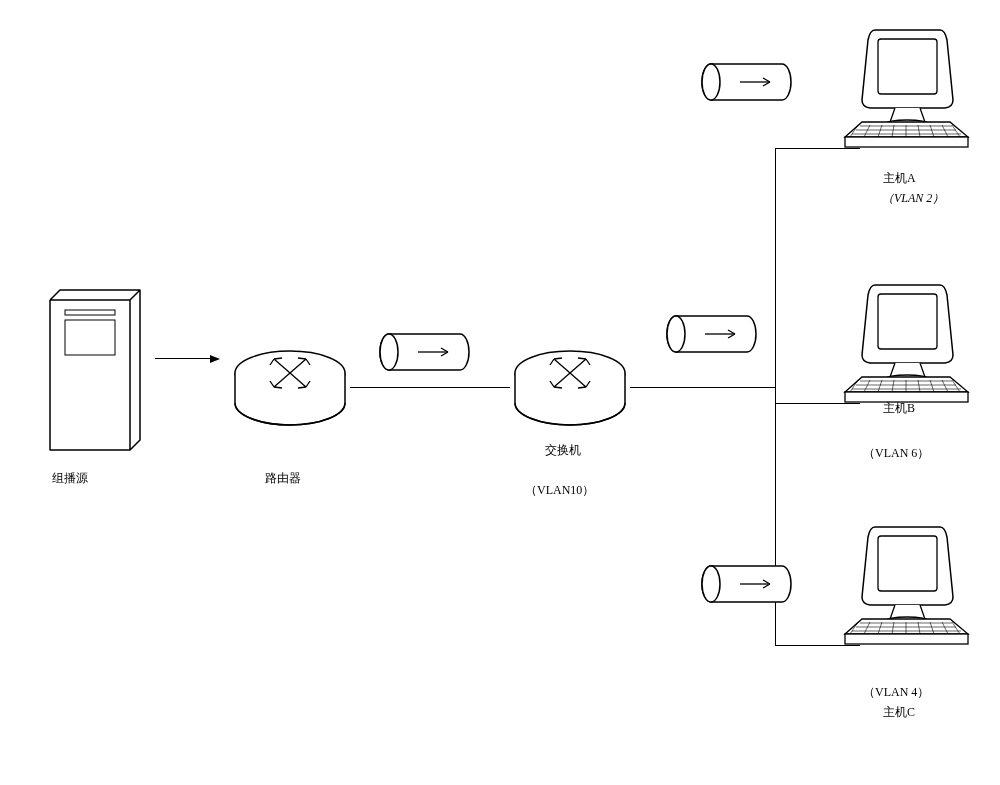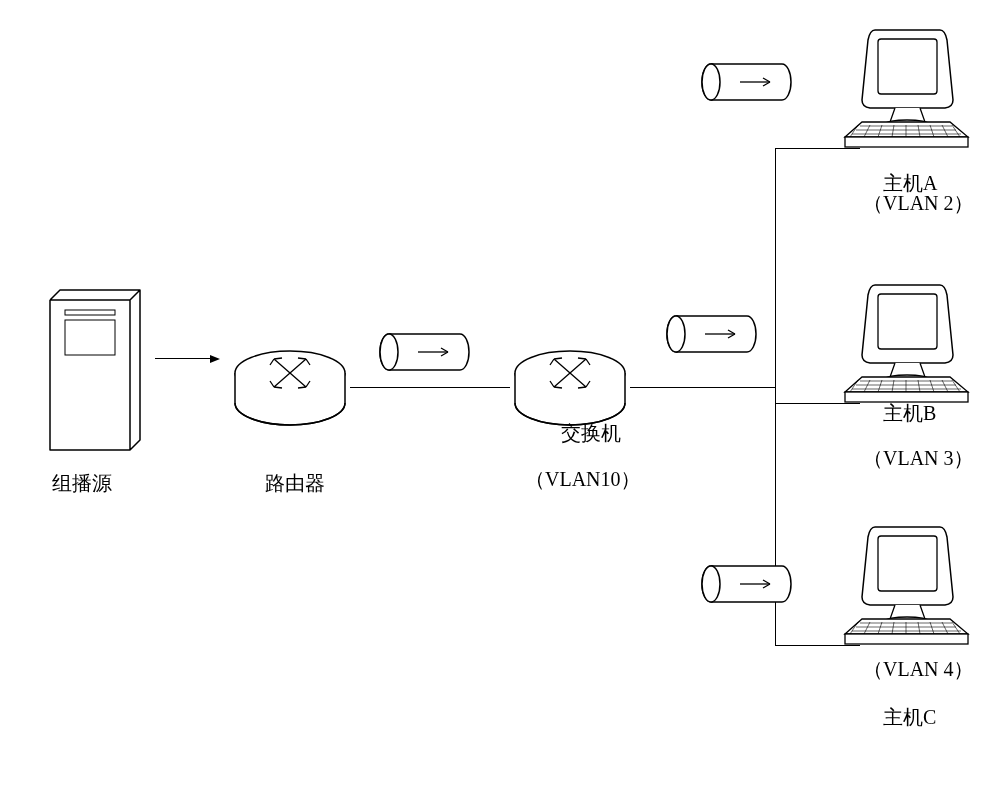--- a/index.html
+++ b/index.html
@@ -9,21 +9,21 @@
     background: #fff;
     font-family: "SimSun", "Songti SC", serif;
     position: relative;
     overflow: hidden;
   }
 
   .diagram { position: absolute; inset: 0; }
 
   .label {
     position: absolute;
-    font-size: 20px;
+    font-size: 12px;
     color: #000;
     text-align: center;
     white-space: nowrap;
   }
 
   
   .server {
     position: absolute;
     left: 40px; top: 280px;
     width: 110px; height: 175px;
@@ -122,22 +122,22 @@
       <path d="M5 25 L5 55 A55 22 0 0 0 115 55 L115 25" fill="#fff" stroke="#000" stroke-width="1.5"></path>
       <path d="M5 55 A55 22 0 0 0 115 55" fill="none" stroke="#000" stroke-width="1.5"></path>
       <g stroke="#000" stroke-width="1.3" fill="none">
         <path d="M60 25 L44 11 M44 11 L40 17 M44 11 L52 10"></path>
         <path d="M60 25 L76 11 M76 11 L68 10 M76 11 L80 17"></path>
         <path d="M60 25 L44 39 M44 39 L40 33 M44 39 L52 40"></path>
         <path d="M60 25 L76 39 M76 39 L68 40 M76 39 L80 33"></path>
       </g>
     </svg>
   </div>
-  <div class="label" style="left:545px; top:420px; width:auto;margin-left:16px;">交换机</div>
-  <div class="label" style="left:525px; top:466px; width:auto;">（VLAN10）</div>
+  <div class="label" style="left:545px; top:442px; width:auto;">交换机</div>
+  <div class="label" style="left:525px; top:482px; width:auto;">（VLAN10）</div>
 
   <div class="conn" style="left:630px; top:387px; width:145px; height:1px;"></div>
 
   <div class="conn" style="left:775px; top:148px; width:1px; height:497px;"></div>
 
   <div class="conn" style="left:775px; top:148px; width:85px; height:1px;"></div>
 
   <div class="conn" style="left:775px; top:403px; width:85px; height:1px;"></div>
 
   <div class="conn" style="left:775px; top:645px; width:85px; height:1px;"></div>
@@ -193,21 +193,21 @@
         <line x1="90" y1="100" x2="94" y2="112"></line>
           <line x1="102" y1="100" x2="108" y2="112"></line>
         <line x1="112" y1="100" x2="120" y2="112"></line>
         <line x1="20" y1="101" x2="112" y2="101"></line>
           <line x1="16" y1="105" x2="116" y2="105"></line>
         <line x1="12" y1="109" x2="121" y2="109"></line>
       </g>
     </svg>
   </div>
   <div class="label" style="left:883px; top:170px;">主机A</div>
-  <div class="label" style="left:863px; top:190px;">（VLAN 2）</div>
+  <div class="label" style="left:882px; top:190px;font-style:italic;">（VLAN 2）</div>
 
   <div class="computer" style="left:840px; top:280px;">
     <svg viewBox="0 0 140 135">
       <path d="M35 5 Q30 5 28 15 L22 75 Q22 82 30 83 L105 83 Q113 82 113 75 L107 15 Q105 5 100 5 Z" fill="#fff" stroke="#000" stroke-width="1.5"></path>
       <rect x="38" y="14" width="59" height="55" rx="3" fill="#fff" stroke="#000" stroke-width="1.3"></rect>
       <path d="M55 83 L50 97 L85 97 L80 83" fill="#fff" stroke="#000" stroke-width="1.3"></path>
       <ellipse cx="67" cy="99" rx="22" ry="4" fill="#fff" stroke="#000" stroke-width="1.3"></ellipse>
       <path d="M5 112 L22 97 L110 97 L128 112 Z" fill="#fff" stroke="#000" stroke-width="1.3"></path>
       <rect x="5" y="112" width="123" height="10" fill="#fff" stroke="#000" stroke-width="1.3"></rect>
       <g stroke="#000" stroke-width="0.6">
@@ -220,21 +220,21 @@
         <line x1="90" y1="100" x2="94" y2="112"></line>
           <line x1="102" y1="100" x2="108" y2="112"></line>
         <line x1="112" y1="100" x2="120" y2="112"></line>
         <line x1="20" y1="101" x2="112" y2="101"></line>
           <line x1="16" y1="105" x2="116" y2="105"></line>
         <line x1="12" y1="109" x2="121" y2="109"></line>
       </g>
     </svg>
   </div>
   <div class="label" style="left:883px; top:400px;">主机B</div>
-  <div class="label" style="left:863px; top:445px;">（VLAN 3）</div>
+  <div class="label" style="left:863px; top:445px;">（VLAN 6）</div>
 
   <div class="computer" style="left:840px; top:522px;">
     <svg viewBox="0 0 140 135">
       <path d="M35 5 Q30 5 28 15 L22 75 Q22 82 30 83 L105 83 Q113 82 113 75 L107 15 Q105 5 100 5 Z" fill="#fff" stroke="#000" stroke-width="1.5"></path>
       <rect x="38" y="14" width="59" height="55" rx="3" fill="#fff" stroke="#000" stroke-width="1.3"></rect>
       <path d="M55 83 L50 97 L85 97 L80 83" fill="#fff" stroke="#000" stroke-width="1.3"></path>
       <ellipse cx="67" cy="99" rx="22" ry="4" fill="#fff" stroke="#000" stroke-width="1.3"></ellipse>
       <path d="M5 112 L22 97 L110 97 L128 112 Z" fill="#fff" stroke="#000" stroke-width="1.3"></path>
       <rect x="5" y="112" width="123" height="10" fill="#fff" stroke="#000" stroke-width="1.3"></rect>
       <g stroke="#000" stroke-width="0.6">
@@ -247,15 +247,15 @@
         <line x1="90" y1="100" x2="94" y2="112"></line>
           <line x1="102" y1="100" x2="108" y2="112"></line>
         <line x1="112" y1="100" x2="120" y2="112"></line>
         <line x1="20" y1="101" x2="112" y2="101"></line>
           <line x1="16" y1="105" x2="116" y2="105"></line>
         <line x1="12" y1="109" x2="121" y2="109"></line>
       </g>
     </svg>
   </div>
   <div class="label" style="left:883px; top:704px;">主机C</div>
-  <div class="label" style="left:863px; top:656px;">（VLAN 4）</div>
+  <div class="label" style="left:863px; top:684px;">（VLAN 4）</div>
 
 </div>
 
 </body></html>

